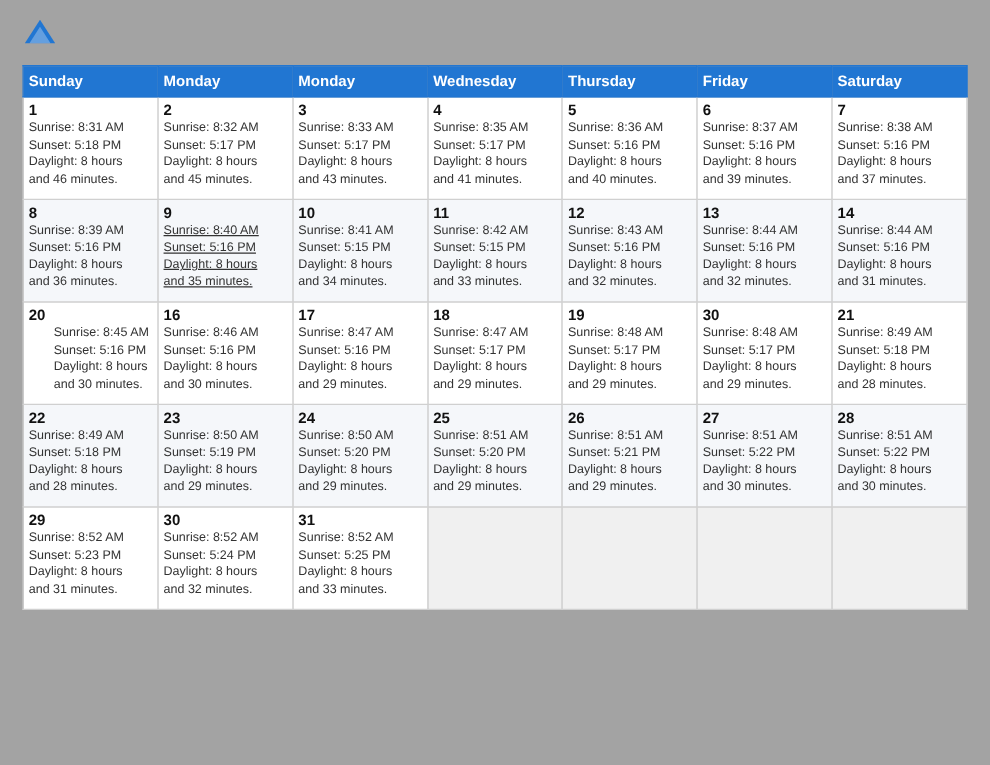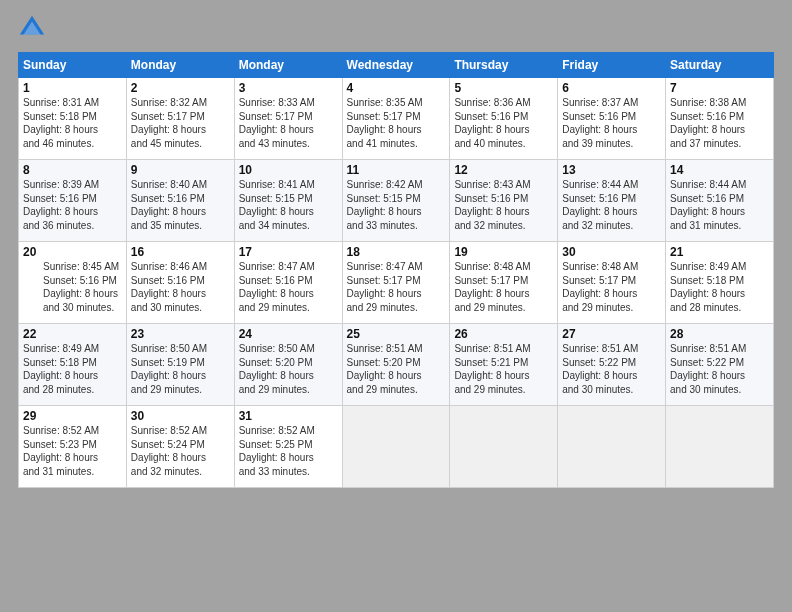--- a/index.html
+++ b/index.html
@@ -190,21 +190,21 @@
         <tr>
           <td>
             <span class="day-num">8</span>
             <div class="cell-text" style="white-space: pre-line;">Sunrise: 8:39 AM
 Sunset: 5:16 PM
 Daylight: 8 hours
 and 36 minutes.</div>
           </td>
           <td>
             <span class="day-num">9</span>
-            <div class="cell-text" style="white-space: pre-line;">Sunrise: 8:40 AM
+            <div class="cell-text" style="white-space: pre-line; text-decoration: underline;">Sunrise: 8:40 AM
 Sunset: 5:16 PM
 Daylight: 8 hours
 and 35 minutes.</div>
           </td>
           <td>
             <span class="day-num">10</span>
             <div class="cell-text" style="white-space: pre-line;">Sunrise: 8:41 AM
 Sunset: 5:15 PM
 Daylight: 8 hours
 and 34 minutes.</div>

